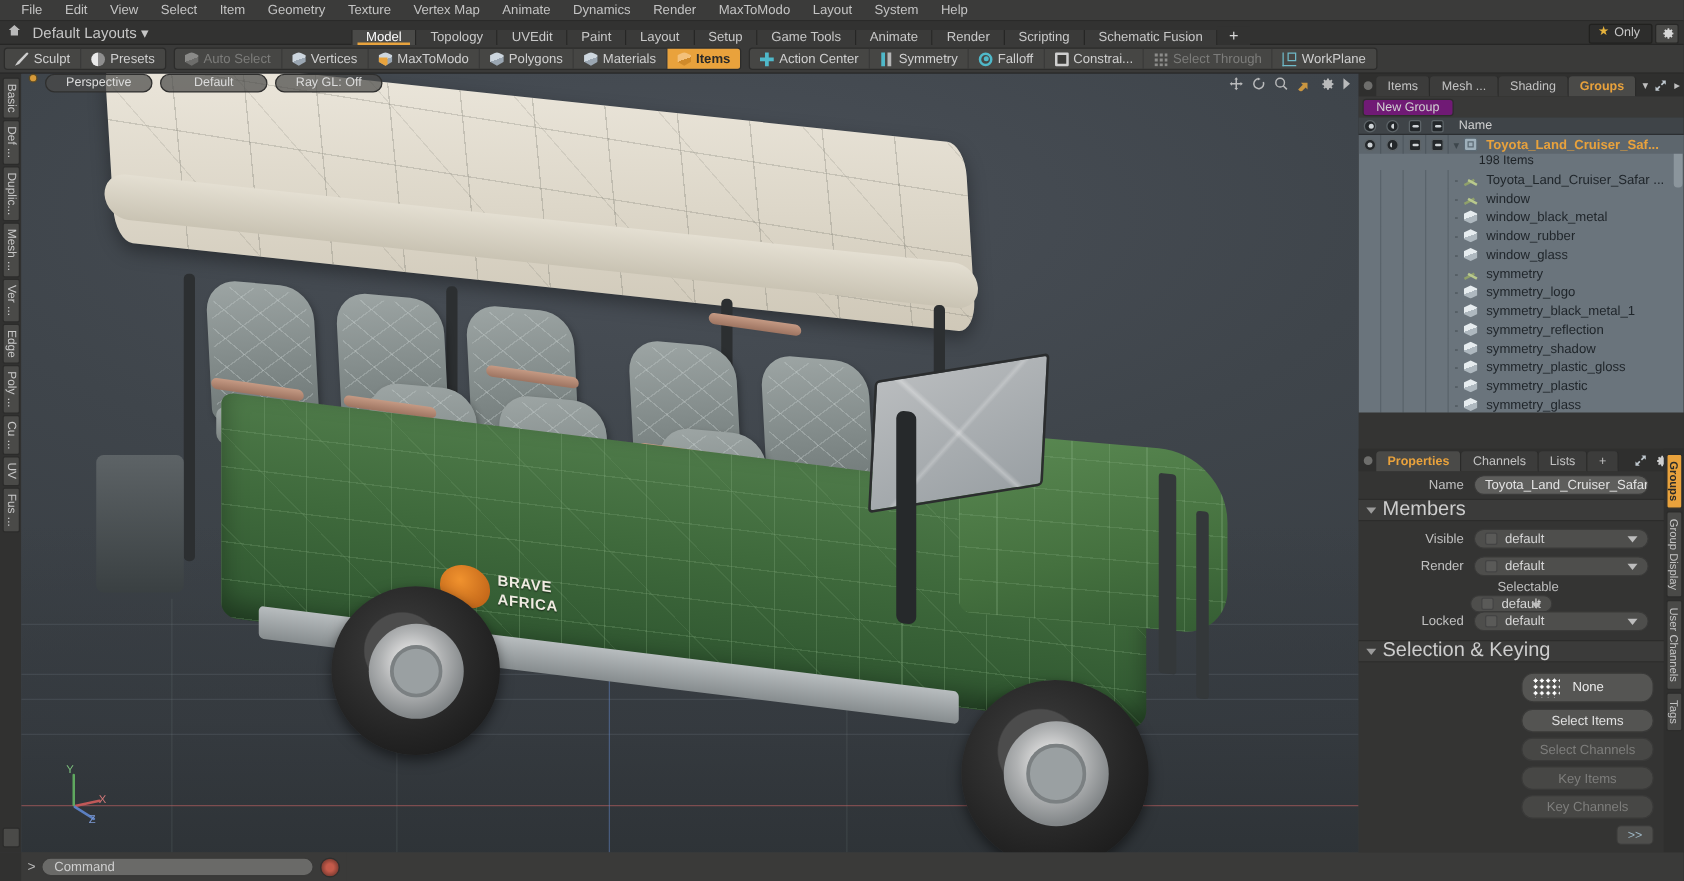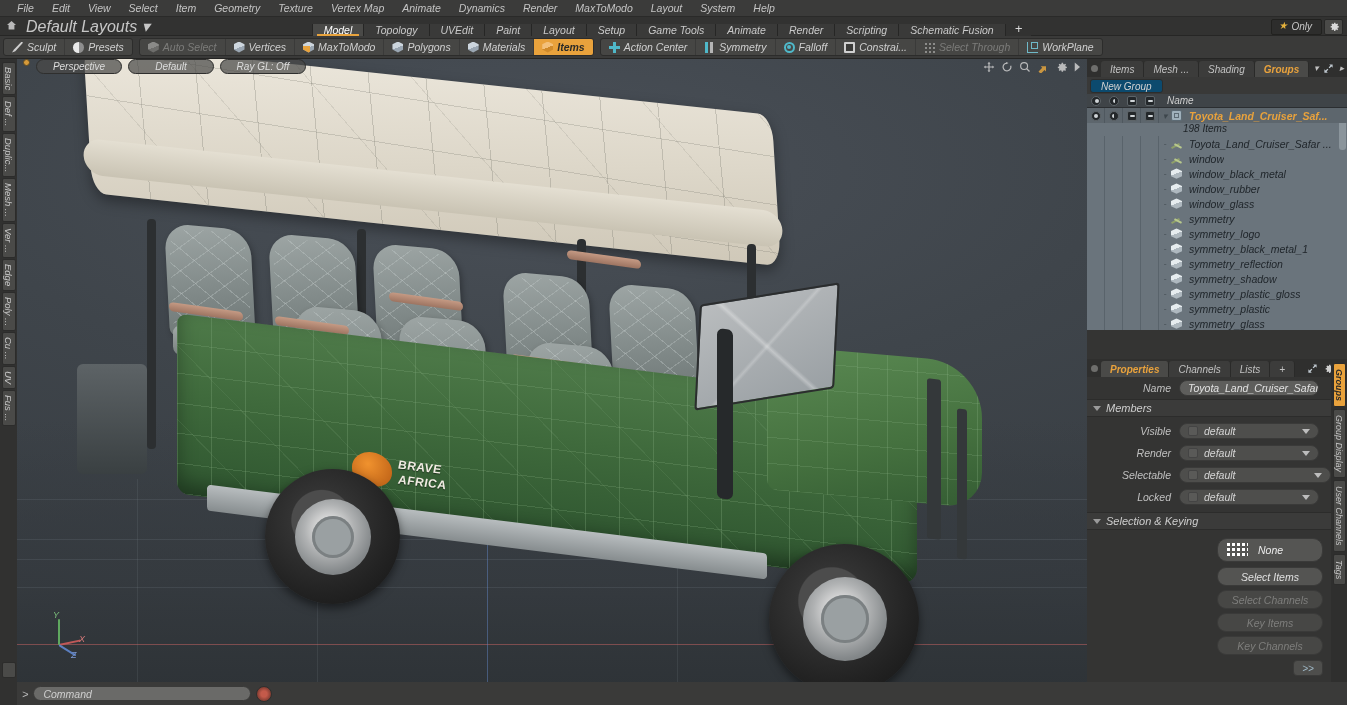--- a/index.html
+++ b/index.html
@@ -5,42 +5,42 @@
   * { box-sizing: border-box; margin: 0; padding: 0; }
   html, body {
     width: 1347px; height: 705px;
     background: #2e2e2e;
     font-family: "Liberation Sans", sans-serif;
     font-size: 11px;
     color: #c8c8c8;
     overflow: hidden;
     -webkit-font-smoothing: antialiased;
   }
-  .app { position: relative; width: 1347px; height: 705px; background: #333332; font-style: italic; }
+  .app { position: relative; width: 1347px; height: 705px; background: #333332; }
 
   
   .menubar {
     height: 17px; background: #3b3b3a; display: flex; align-items: center;
     padding-left: 8px; gap: 0px; border-bottom: 1px solid #2a2a29;
   }
   .menubar .mi {
     font-size: 10.5px; color: #c4c4c4; padding: 2px 9px; white-space: nowrap;
     line-height: 12px; cursor: default;
   }
 
   
   .layoutbar {
     height: 19px; background: #323231; display: flex; align-items: center;
     position: relative; border-bottom: 1px solid #262625;
   }
   .layoutbar .home-ico {
     width: 22px; text-align: center; color: #b5b5b5; font-size: 11px;
   }
   .layoutbar .default-layouts {
-    font-size: 16px; color: #c6c6c6; padding: 0 10px 0 4px;
+    font-size: 12px; color: #c6c6c6; padding: 0 10px 0 4px;
   }
   .tabstrip { display: flex; align-items: flex-end; height: 19px; margin-left: 152px; }
   .tabstrip .tb {
     font-size: 10.5px; color: #c9c9c9; padding: 0 11px; display: flex; align-items: center;
     border-right: 1px solid #262625; background: #3a3a39; position: relative; white-space: nowrap;
   }
   .tabstrip .tb:first-child { border-left: 1px solid #262625; }
   .tabstrip .tb.active { background: #4a4a48; color: #fff; }
   .tabstrip .tb.active:after {
     content: ''; position: absolute; left: 4px; right: 4px; bottom: 0; height: 2px; background: #e8a33d;
@@ -249,21 +249,21 @@
   .rp-tab {
     font-size: 10px; color: #c2c2c2; padding: 0 9px; display: flex; align-items: center;
     background: #3c3c3b; border-right: 1px solid #2a2a29; border-radius: 3px 3px 0 0; margin-top:2px;
     white-space: nowrap;
   }
   .rp-tab.active { background: #4a4a48; color: #e9a23c; font-weight: bold; }
   .rp-right-ico { position: absolute; right: 3px; top: 0; height:18px; display:flex;align-items:center; gap:5px;}
 
   .newgroup-row { height: 17px; background: #393938; display:flex; align-items:center; padding: 0 3px;}
   .newgroup-btn {
-    background: #0c4a6e; border: 1px solid #2d2d2c; border-radius: 3px; font-size: 10px;
+    background: #701a75; border: 1px solid #2d2d2c; border-radius: 3px; font-size: 10px;
     color: #d2d2d2; padding: 1px 10px; height: 14px; line-height: 12px;
   }
   .list-head { height: 14px; background: #3f4448; display: flex; align-items: center; border-bottom: 1px solid #2b2e31; }
   .lh-col { width: 18px; display:flex; align-items:center; justify-content:center; }
   .lh-name { font-size: 10px; color: #cfcfcf; padding-left: 8px; }
   .eye { width: 10px; height: 10px; border-radius: 50% 50% 50% 50%; background: #23272a; position: relative; border:1px solid #5d6468;}
   .eye:after{content:'';position:absolute;left:2.5px;top:2.5px;width:4px;height:4px;border-radius:50%;background:#cfd4d7;}
   .eye.half:after{ background: linear-gradient(90deg,#cfd4d7 50%, #23272a 50%); }
   .eye.sq { border-radius: 2px; }
   .eye.sq:after{ border-radius:1px; width:5px;height:2px;left:2px;top:3.5px;}
@@ -295,21 +295,21 @@
     font-size: 10.5px; color: #e2e2e2; display: flex; align-items: center; padding: 0 8px; overflow:hidden; white-space:nowrap;
   }
   .prop-combo {
     flex: 1; height: 16px; background: #4e4e4c; border: 1px solid #3a3a39; border-radius: 8px;
     font-size: 10.5px; color: #d6d6d6; display: flex; align-items: center; padding: 0 8px; position: relative;
   }
   .prop-combo .caret { position: absolute; right: 8px; top: 5px; border-left: 4px solid transparent; border-right: 4px solid transparent; border-top: 5px solid #bdbdbd; }
   .combo-swatch { width: 10px; height: 10px; border-radius: 2px; background: #5a5a58; border: 1px solid #444; margin-right: 6px;}
   .section-hdr { height: 18px; display:flex; align-items:center; gap:5px; padding-left: 6px; background: #3b3b3a; border-top: 1px solid #2c2c2b; border-bottom:1px solid #2c2c2b;}
   .sec-caret { border-left: 4px solid transparent; border-right: 4px solid transparent; border-top: 5px solid #9a9a9a; }
-  .sec-title { font-size: 11px; color: #cdcdcd; }
+  .sec-title { font-size: 16px; color: #cdcdcd; }
   .btn-wide {
     height: 19px; background: #545452; border: 1px solid #3a3a39; border-radius: 9px;
     display: flex; align-items: center; justify-content: center; font-size: 10.5px; color: #e0e0e0;
     margin: 0 24px 4px 130px;
   }
   .btn-wide.dim { color: #7e7e7c; background: #474745; }
   .btn-none {
     height: 24px; background: #555553; border: 1px solid #3a3a39; border-radius: 10px;
     display: flex; align-items: center; gap: 10px; font-size: 10.5px; color: #ececec;
     margin: 0 24px 5px 130px; padding-left: 8px;
@@ -841,21 +841,21 @@
           </div>
         </div>
         <div class="prop-row" style="padding-right:28px;">
           <div class="prop-lbl">Render</div>
           <div class="prop-combo">
             <span class="combo-swatch"></span>
             <span>default</span>
             <span class="caret"></span>
           </div>
         </div>
-        <div class="prop-row" style="padding-right:16px;">
+        <div class="prop-row" style="padding-right:16px;flex-direction:column;">
           <div class="prop-lbl">Selectable</div>
           <div class="prop-combo">
             <span class="combo-swatch"></span>
             <span>default</span>
             <span class="caret"></span>
           </div>
         </div>
         <div class="prop-row" style="padding-right:28px;">
           <div class="prop-lbl">Locked</div>
           <div class="prop-combo">

